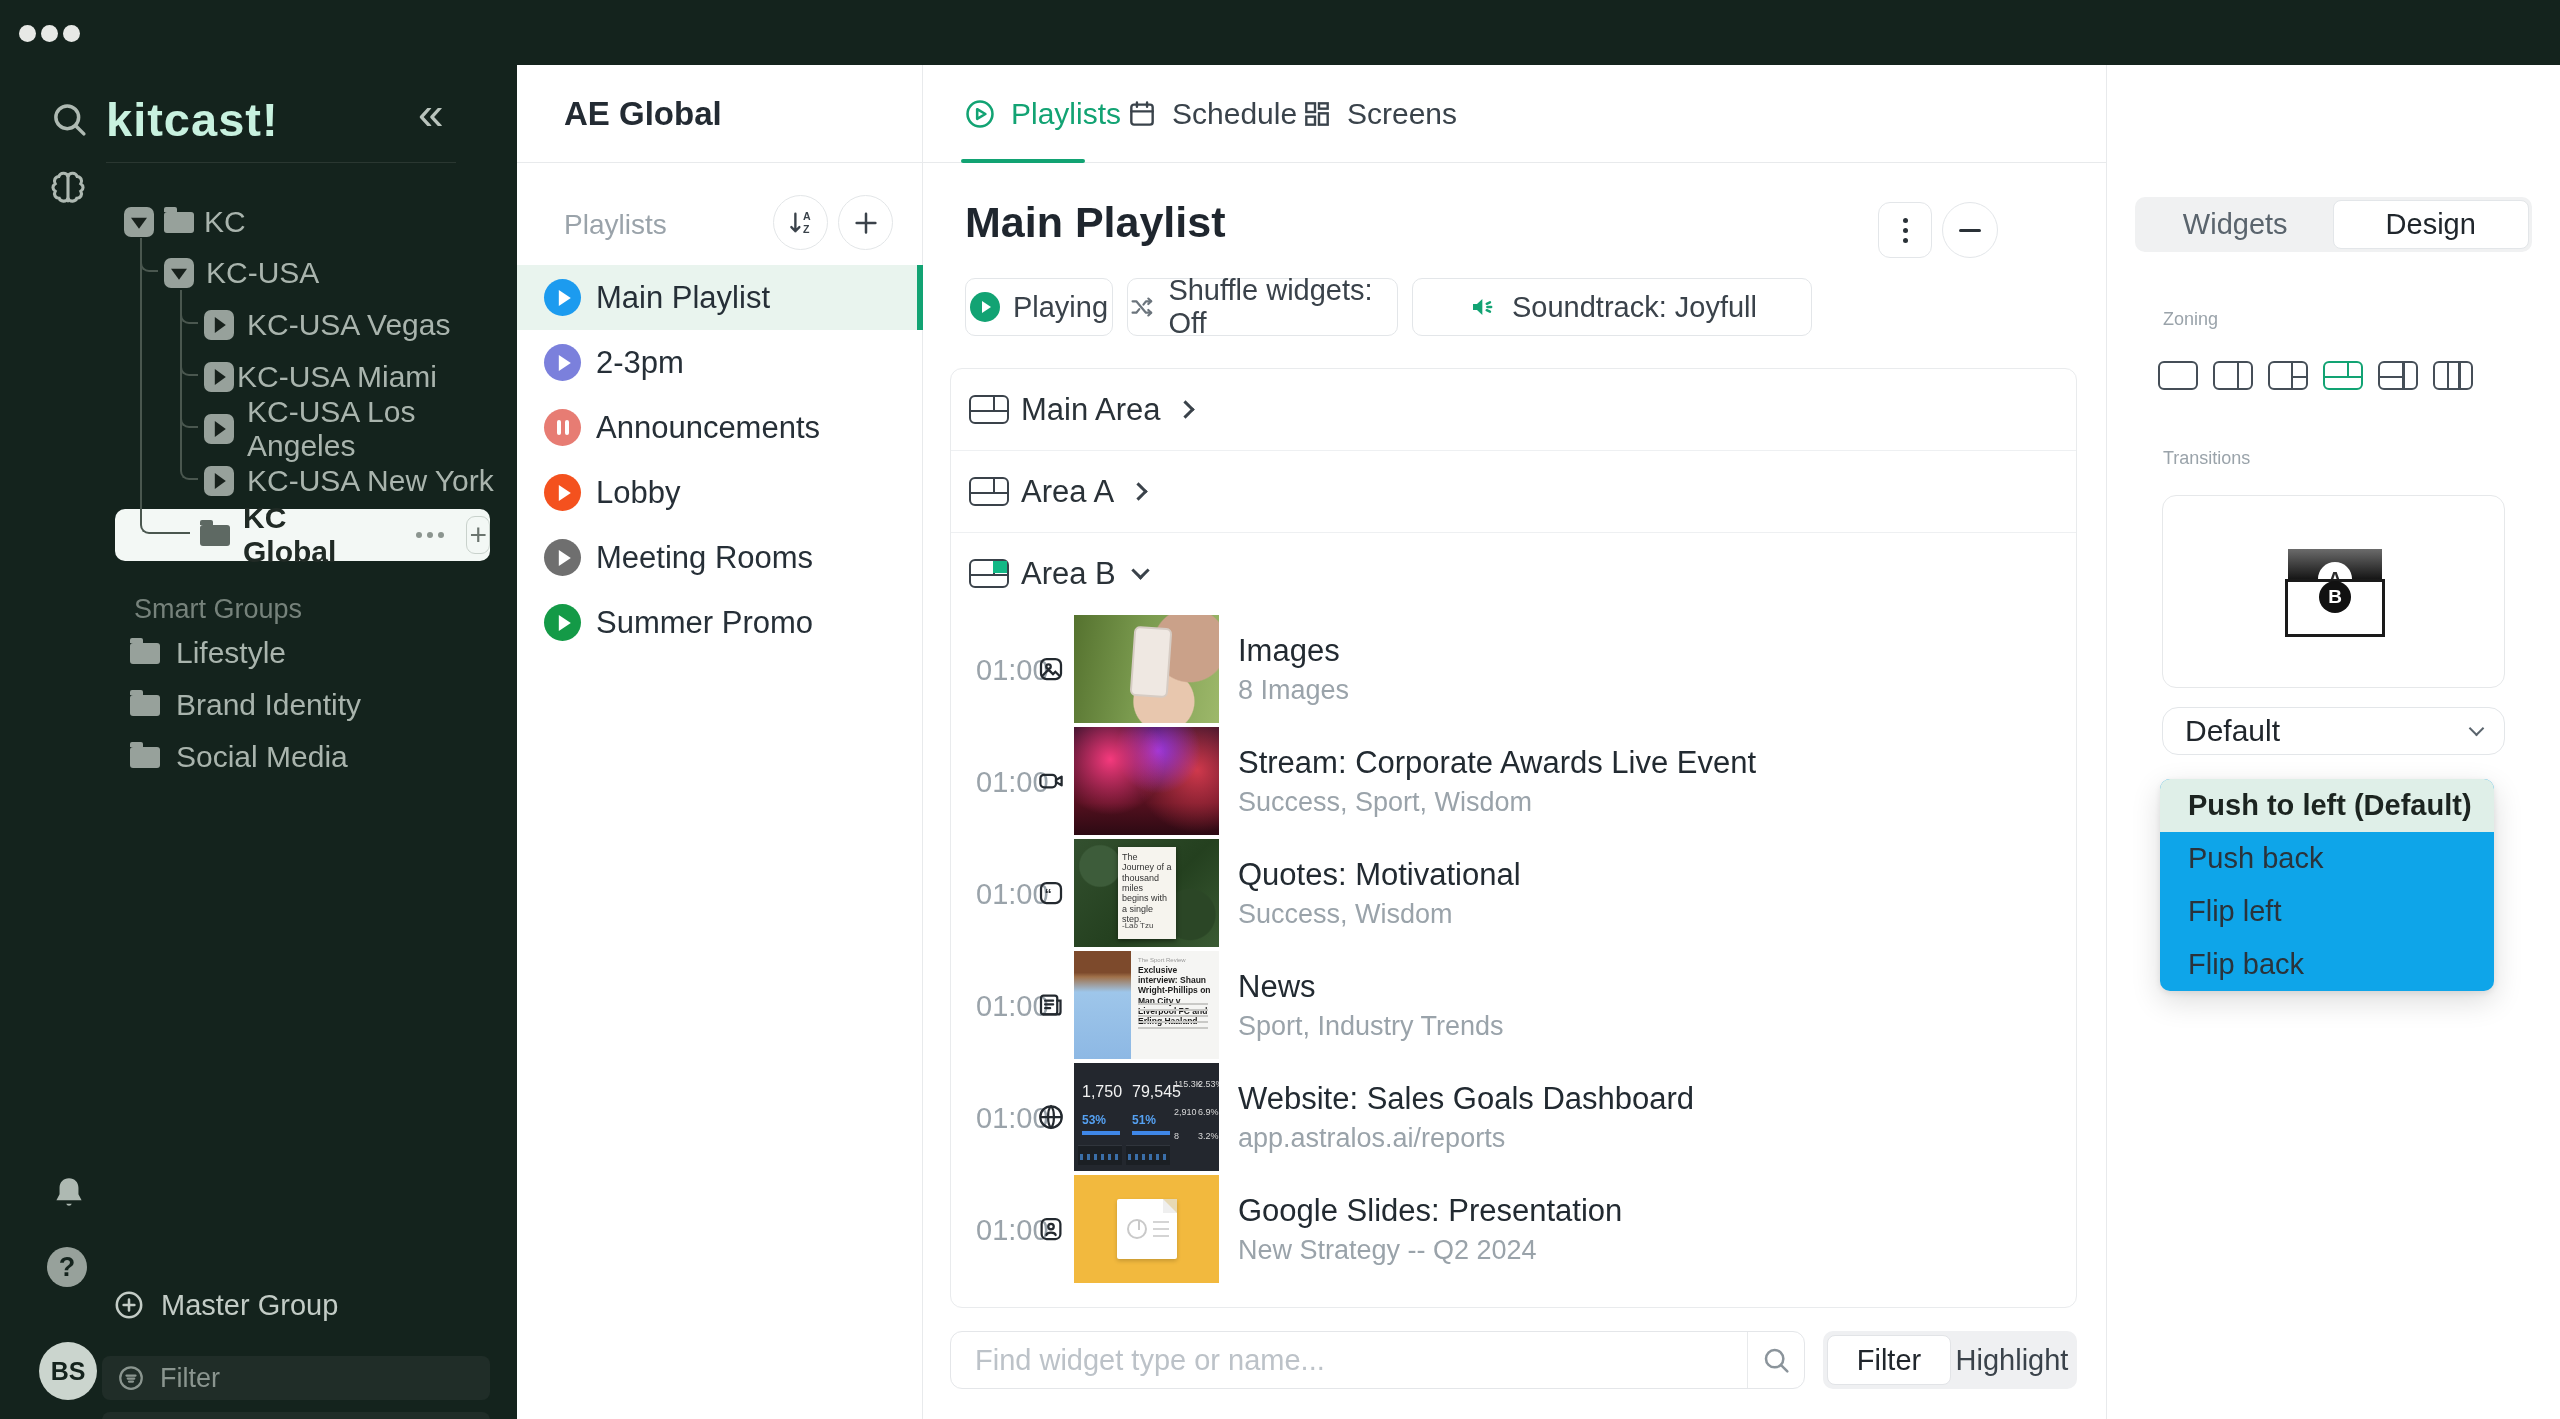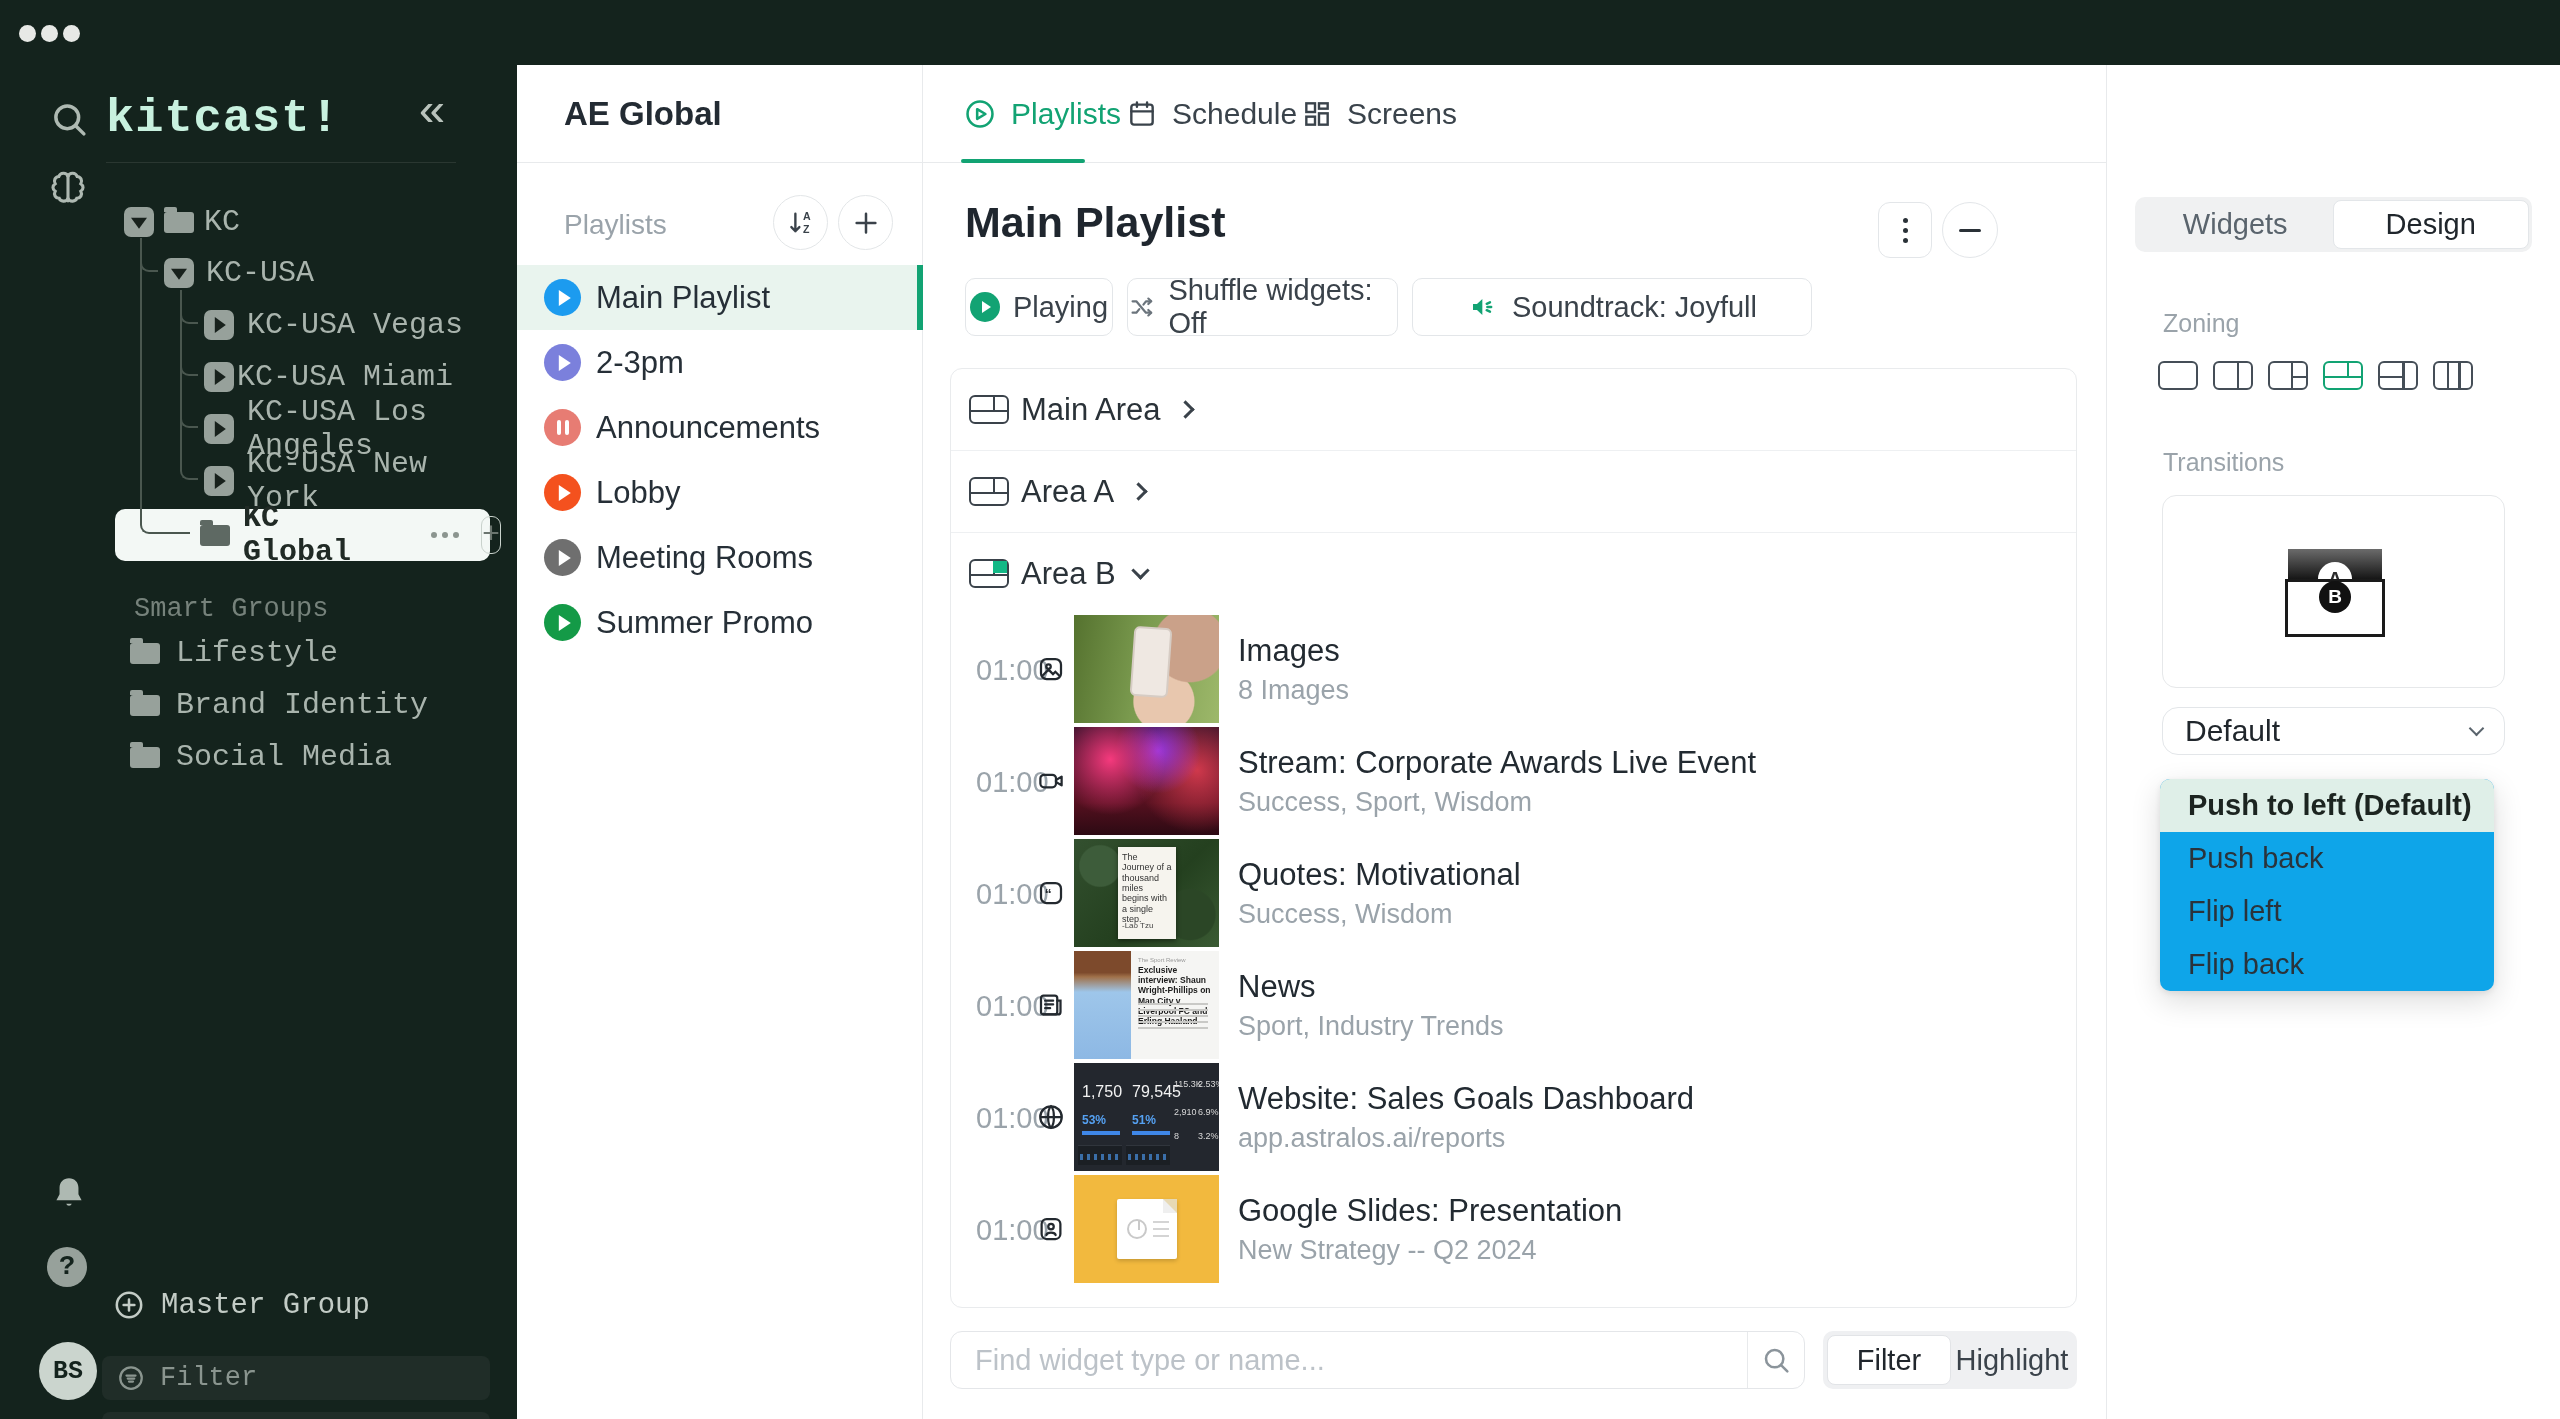--- a/index.html
+++ b/index.html
@@ -3,21 +3,21 @@
 <meta charset="utf-8">
 <style>
   * { margin:0; padding:0; box-sizing:border-box; }
   html,body { width:2560px; height:1419px; overflow:hidden; background:#fff;
     font-family:"Liberation Sans","DejaVu Sans",sans-serif; }
   .abs { position:absolute; }
   #root { position:relative; width:2560px; height:1419px; }
 
   
   #topbar { left:0; top:0; width:2560px; height:65px; background:#14231D; }
-  #sidebar { left:0; top:0; width:517px; height:1419px; background:#14231D; color:#A9B4AD;font-family:Liberation Mono, monospace; }
+  #sidebar { left:0; top:0; width:517px; height:1419px; background:#14231D; color:#A9B4AD; }
   .win-dot { width:17px; height:17px; border-radius:50%; background:#E7E9E6; top:25px; }
   #logo { left:106px; top:92px; font-size:47px; font-weight:800; color:#C8F1DF; letter-spacing:1px; }
   #collapse { left:418px; top:90px; font-size:46px; color:#B9C3BC; line-height:1; cursor:pointer; }
   #logo-divider { left:106px; top:162px; width:350px; height:1px; background:#2A3731; }
   .rail-ic { color:#AEB9B2; }
   svg { display:block; }
 
   .tree-line { border-left:2px solid #4A574F; border-bottom:2px solid #4A574F;
     border-bottom-left-radius:9px; z-index:2; }
   .tree-row { display:flex; align-items:center; height:36px; font-size:30px; color:#A9B4AD; z-index:3; cursor:pointer; }
@@ -163,21 +163,21 @@
     color:#3A424A; cursor:pointer; }
   #seg-filter .seg.active { background:#fff; border:1px solid #E2E4E7; color:#20262C; }
 
   
   #right { left:2106px; top:65px; width:454px; height:1354px; background:#fff; border-left:1px solid #E8EAEC; }
   #right-tabs { left:28px; top:132px; width:397px; height:55px; background:#F0F1F2; border-radius:10px;
     display:flex; padding:3px; font-size:29px; }
   #right-tabs .seg { flex:1; display:flex; align-items:center; justify-content:center; border-radius:8px;
     color:#5A646D; cursor:pointer; }
   #right-tabs .seg.active { background:#fff; border:1px solid #E3E6E9; color:#20262C; }
-  .side-label { font-size:25px; color:#9AA3AA; }
+  .side-label { font-size:18px; color:#9AA3AA; }
   .z-ic { top:296px; width:40px; height:29px; border:2.5px solid #454E57; border-radius:6px; cursor:pointer; }
   .z-ic i { position:absolute; background:#454E57; }
   .z-ic.green { border-color:#12A373; } .z-ic.green i { background:#12A373; }
   .zv { width:2.5px; top:0; bottom:0; }
   .zv-half { width:2.5px; top:0; height:50%; }
   .zh { height:2.5px; left:0; right:0; top:50%; }
   .zh-right { height:2.5px; left:58%; right:0; top:50%; }
   .zh-left { height:2.5px; left:0; width:62%; top:50%; }
   #tr-card { left:55px; top:430px; width:343px; height:193px; border:1.5px solid #E6E8EA; border-radius:14px; }
   #tr-graphic { left:122px; top:53px; width:100px; height:90px; }

